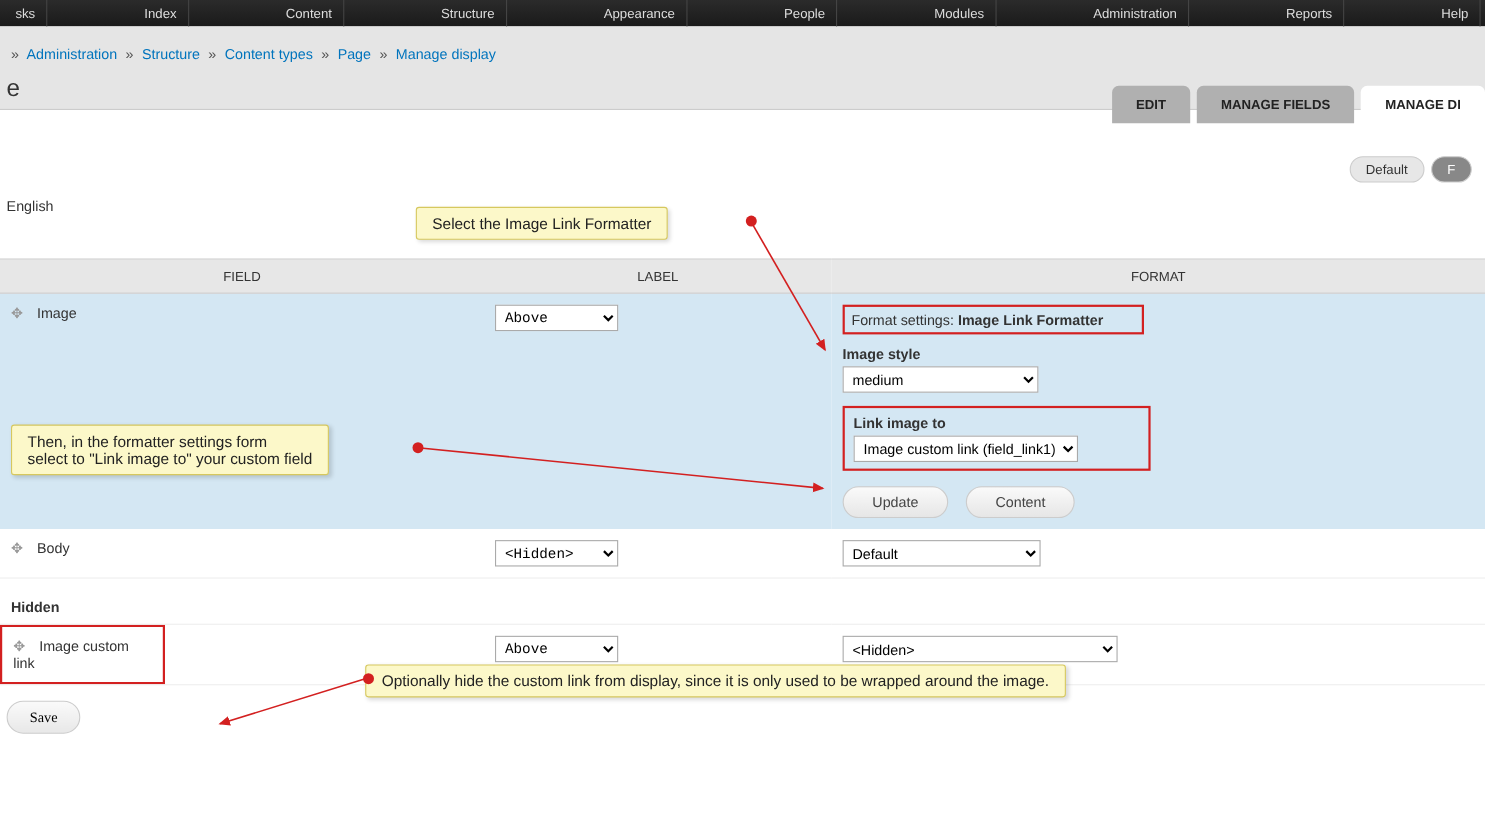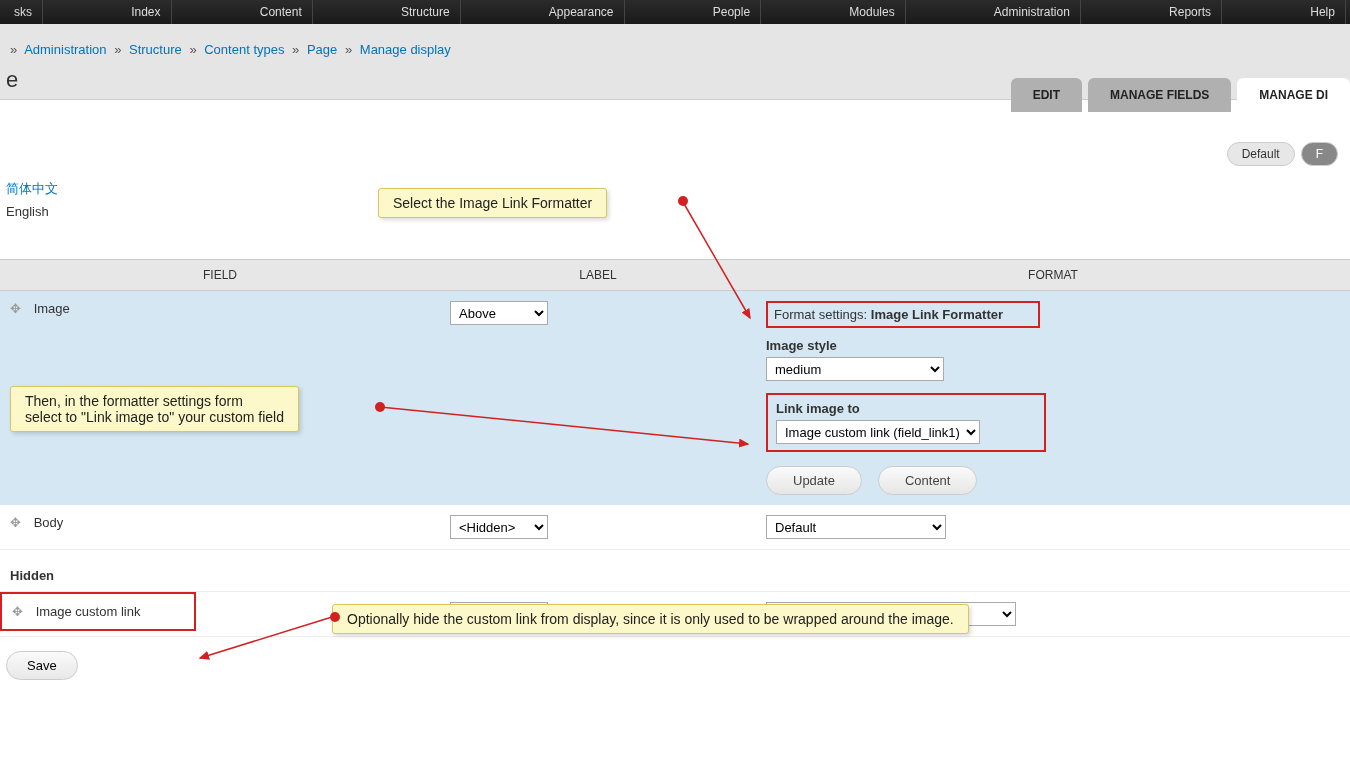--- a/index.html
+++ b/index.html
@@ -36,21 +36,21 @@
 .fields-table th { background: #e7e7e7; border-top: 1px solid #ccc; border-bottom: 1px solid #ccc; text-align: center; padding: 8px 10px; font-size: 12px; font-weight: normal; color: #333; }
 .fields-table td { padding: 10px 10px; vertical-align: top; font-size: 13px; }
 .row-image { background: #d4e7f3; }
 .row-body { background: #fff; border-bottom: 1px solid #eee; }
 .row-hidden-header td { font-weight: bold; padding-top: 18px; padding-bottom: 8px; border-bottom: 1px solid #eee; }
 .row-link { background: #fff; border-bottom: 1px solid #eee; }
 
 .drag-handle { display: inline-block; width: 14px; height: 14px; cursor: move; color: #999; font-size: 13px; margin-right: 6px; }
 
 select { border: 1px solid #aaa; background: #fff; font-size: 13px; padding: 2px 4px; height: 24px; }
-select.label-sel { width: 98px; }
+select.label-sel { width: 112px; font-family: Liberation Mono, monospace; }
 select.format-sel { width: 180px; }
 
 
 .format-panel { }
 .fp-header { border: 2px solid #d32020; padding: 4px 6px; margin-bottom: 10px; display: inline-block; width: 274px; }
 .fp-header .label { font-size: 13px; }
 .fp-header .bold { font-weight: bold; }
 .fp-group { margin-bottom: 12px; }
 .fp-group-label { font-weight: bold; font-size: 13px; margin-bottom: 4px; }
 .fp-group select { width: 178px; }
@@ -61,21 +61,21 @@
 
 
 .annotation { position: absolute; background: #fcf8c9; border: 1px solid #d6c85e; padding: 6px 14px; font-size: 14px; color: #222; box-shadow: 2px 2px 4px rgba(0,0,0,0.15); border-radius: 3px; z-index: 10; }
 .ann-dot { position: absolute; width: 10px; height: 10px; background: #d32020; border-radius: 50%; z-index: 11; }
 
 
 .link-cell-highlight { border: 2px solid #d32020 !important; }
 
 
 .save-row { padding: 14px 6px; }
-.save-btn { background: linear-gradient(#fafafa,#e8e8e8); border: 1px solid #ccc; border-radius: 16px; padding: 6px 20px; font-size: 13px; cursor: pointer; }
+.save-btn { background: linear-gradient(#fafafa,#e8e8e8); border: 1px solid #ccc; border-radius: 16px; padding: 6px 20px; font-size: 13px; cursor: pointer; font-family: Liberation Serif, serif; }
 
 
 .arrow-svg { position: absolute; z-index: 9; pointer-events: none; }
 </style>
 </head>
 <body>
 
 <div class="toolbar">
   <div class="toolbar-item">sks</div>
   <div class="toolbar-item">Index</div>
@@ -110,21 +110,20 @@
   <div class="tab">MANAGE FIELDS</div>
   <div class="tab active">MANAGE DI</div>
 </div>
 
 <div class="secondary-tabs">
   <div class="sec-tab">Default</div>
   <div class="sec-tab partial">F</div>
 </div>
 
 <div class="lang-block">
-  <a href="#">简体中文</a>
   <div>English</div>
 </div>
 
 <table class="fields-table">
   <colgroup>
       <col style="width:440px">
       <col style="width:316px">
       <col>
     </colgroup>
   <thead>
@@ -188,21 +187,21 @@
         </select>
       </td>
     </tr>
 
     <tr class="row-hidden-header">
       <td colspan="3">Hidden</td>
     </tr>
 
     <tr class="row-link">
       <td style="padding:0">
-        <div class="link-cell-highlight" style="padding:10px; width:196px;">
+        <div class="link-cell-highlight" style="padding:10px; width:150px;">
           <span class="drag-handle">✥</span>
           <span>Image custom link</span>
         </div>
       </td>
       <td>
         <select class="label-sel">
           <option>Above</option>
         </select>
       </td>
       <td>

